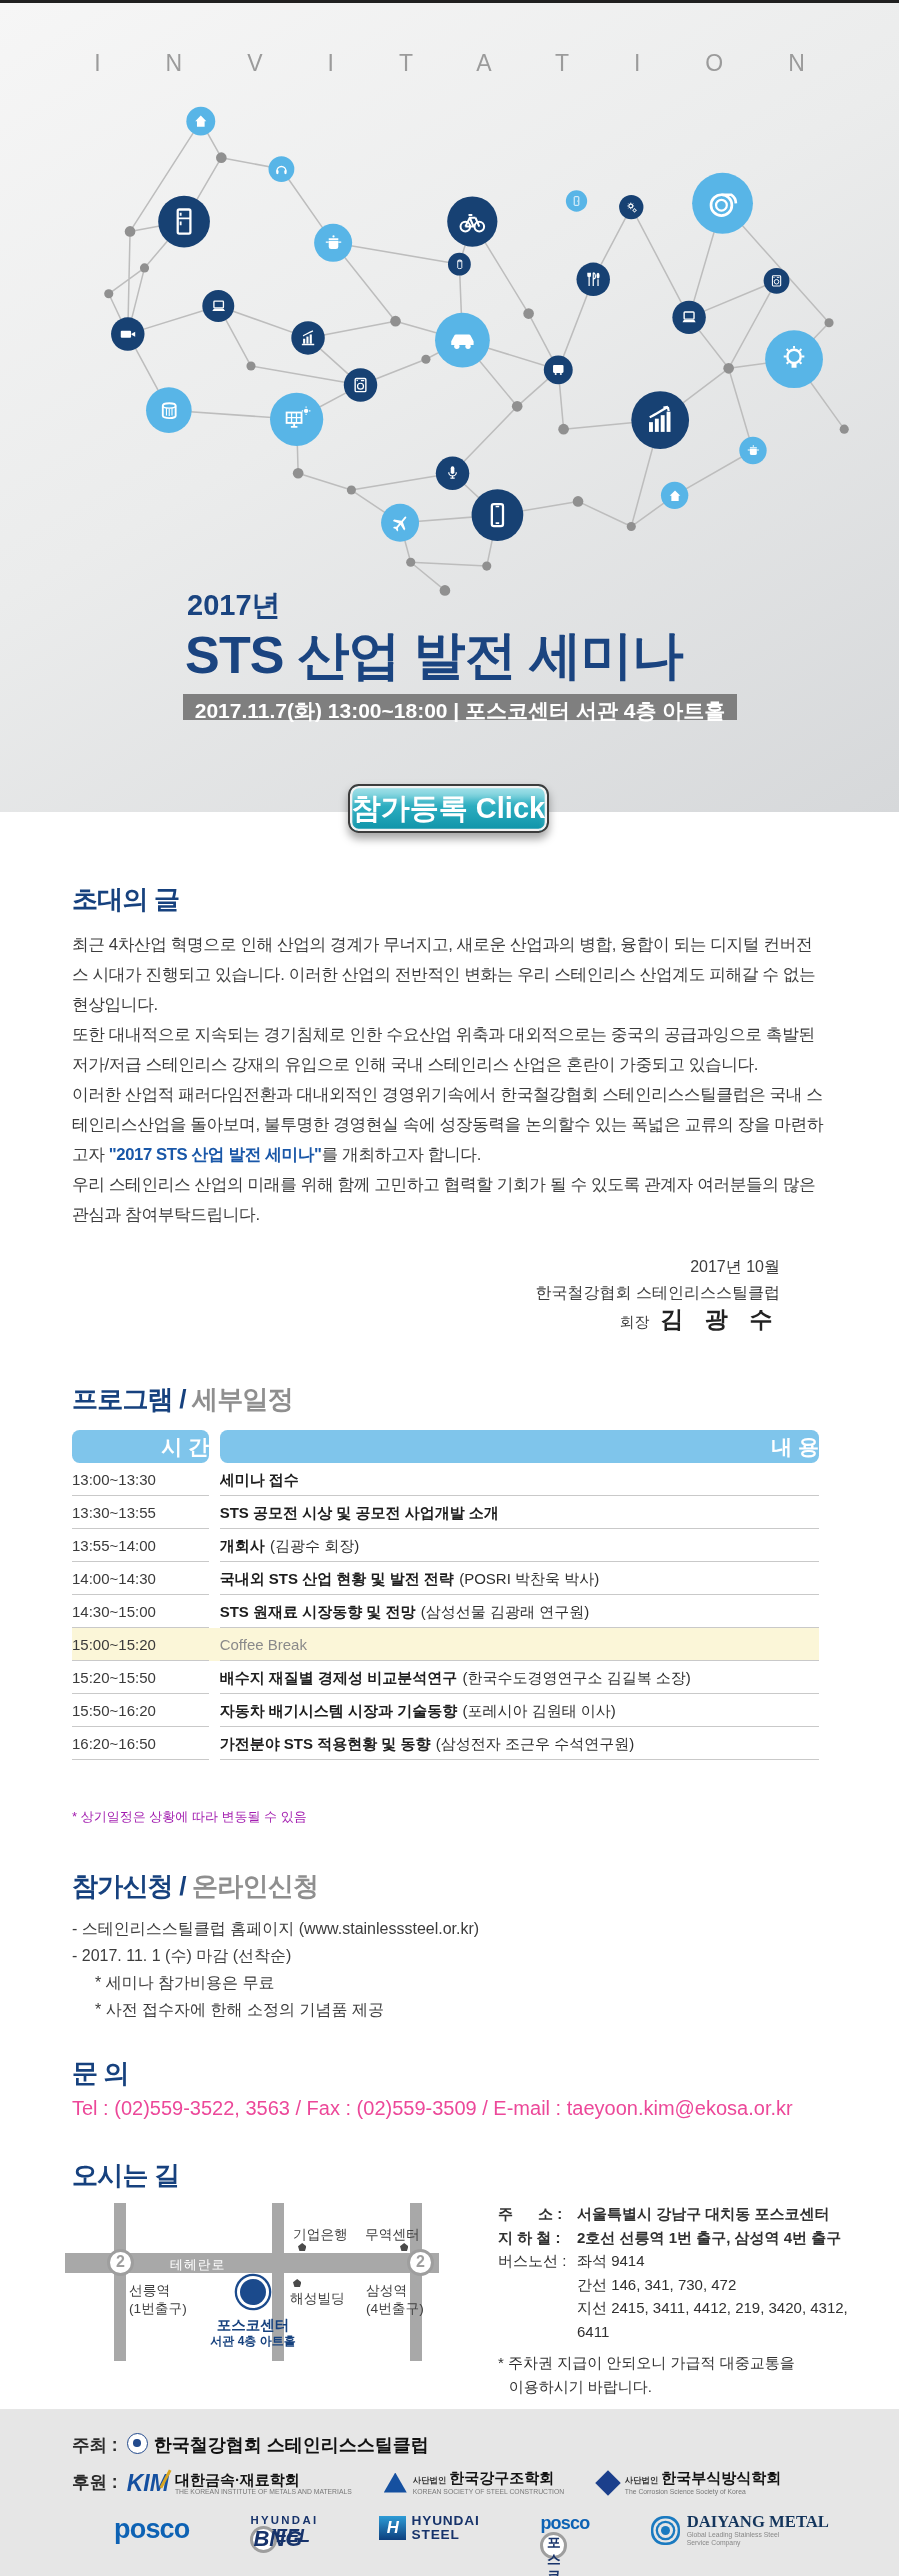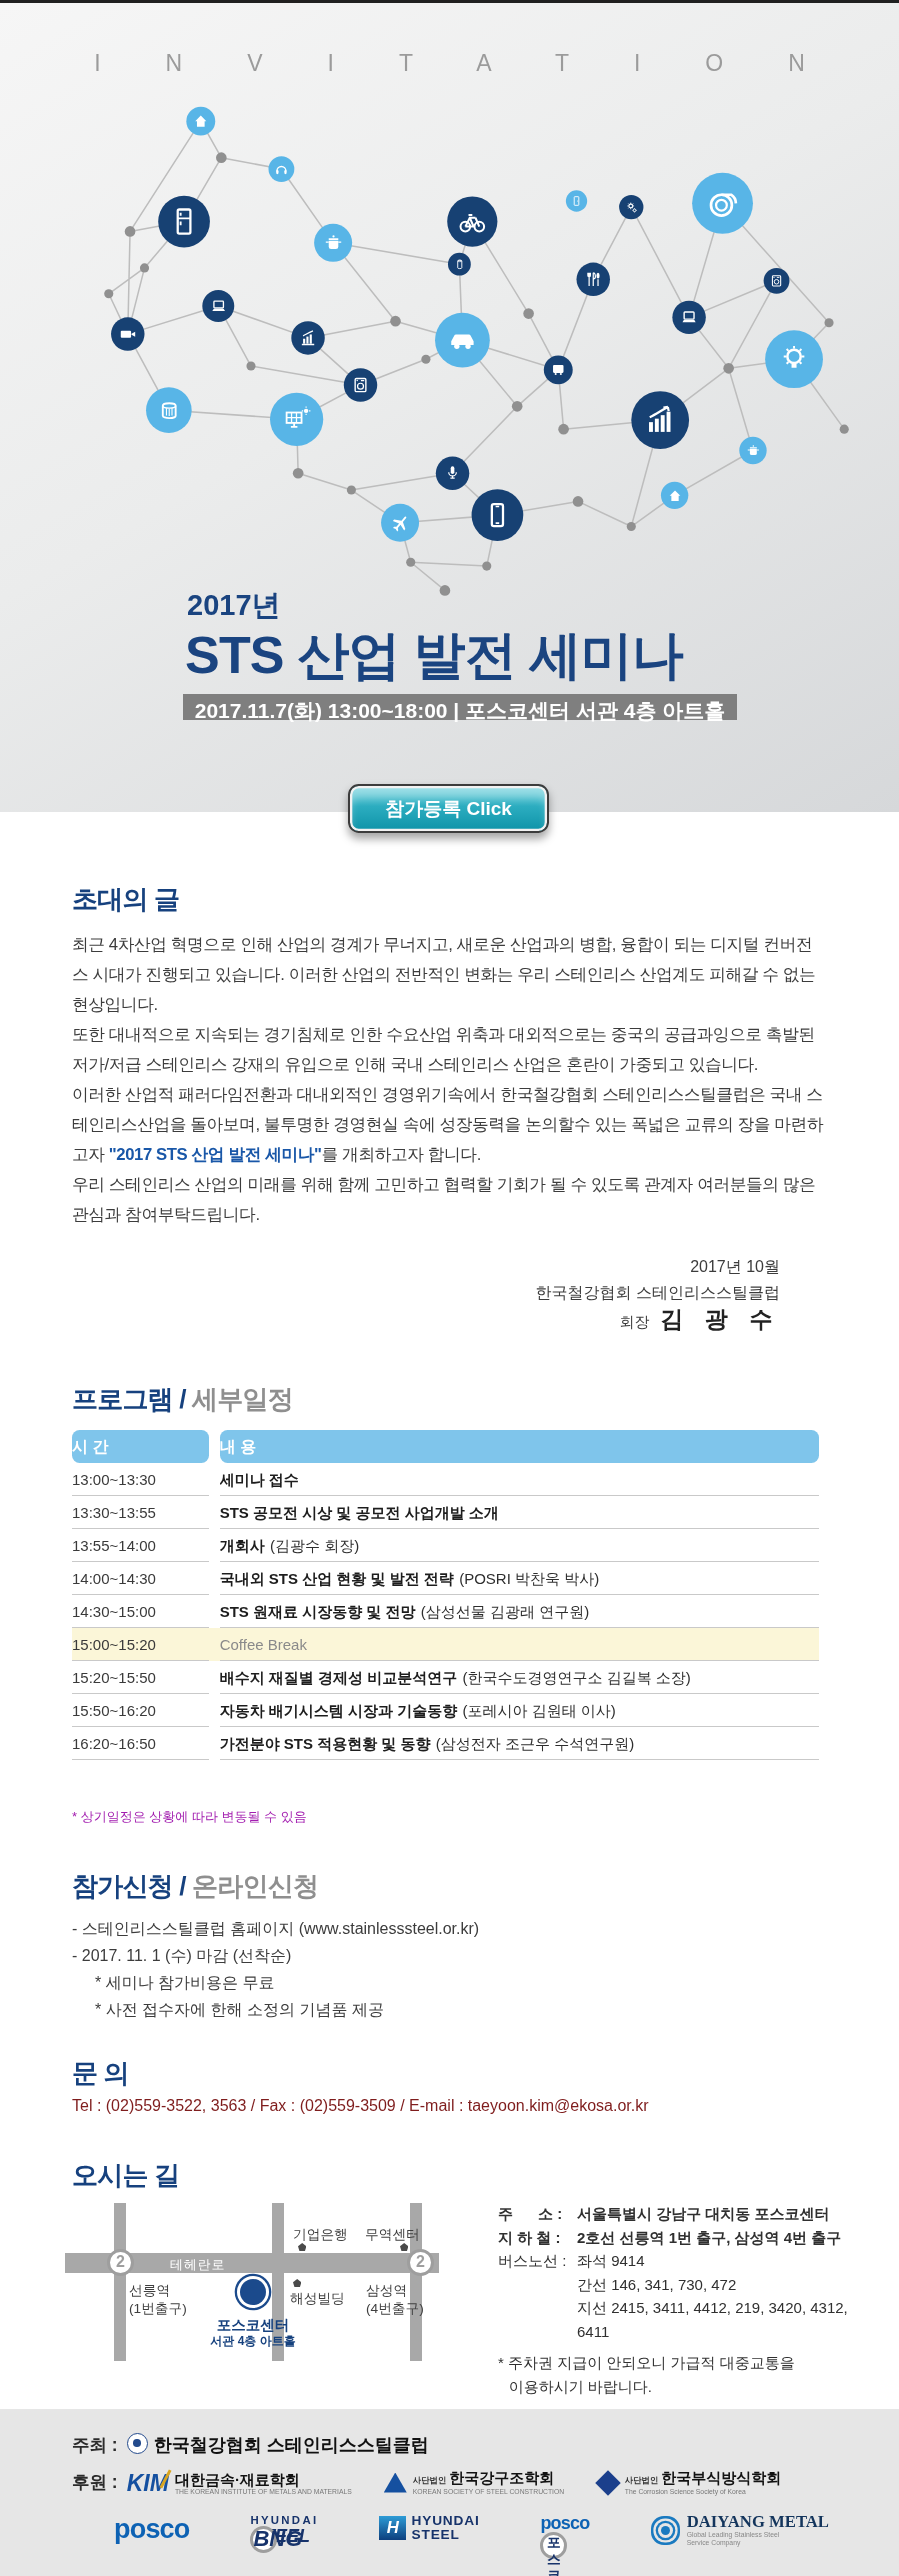--- a/index.html
+++ b/index.html
@@ -6,46 +6,46 @@
 body{background:#fff;font-family:"Liberation Sans","DejaVu Sans",sans-serif}
 .page{position:relative;width:899px;height:2576px;background:#fff;overflow:hidden;border-top:3px solid #202020}
 .abs{position:absolute}
 
 .hero{position:absolute;top:0;left:0;width:899px;height:809px;background:linear-gradient(150deg,#f6f6f6 0%,#ebecec 45%,#d6d8da 100%)}
 .inv{position:absolute;top:47px;left:0;right:0;text-align:center;font-size:23px;color:#9b9b9b;letter-spacing:65px;text-indent:65px;font-weight:400}
 .net{position:absolute;top:0;left:0}
 .year{position:absolute;top:583px;left:187px;font-size:29px;font-weight:bold;color:#1a4480}
 .title{position:absolute;top:618px;left:185px;font-size:52px;font-weight:bold;color:#1a4480;letter-spacing:-0.8px;white-space:nowrap}
 .datebar{position:absolute;top:691px;left:183px;width:554px;height:26px;background:#7f7f7f;color:#fff;font-size:21px;font-weight:bold;text-align:center;line-height:33px;white-space:nowrap}
-.register{position:absolute;top:781px;left:348px;width:201px;height:49px;border-radius:10.7px;border:2.3px solid #3c3c3c;cursor:pointer;color:#fff;font-size:19px;font-weight:bold;font-family:inherit;background:linear-gradient(180deg,#6fd3de 0%,#2cadc0 45%,#0e93a8 100%);box-shadow:inset 0 0 0 2.3px #f2f2f2,inset 0 12px 9px rgba(255,255,255,.35),0 5.3px 9px rgba(0,0,0,.35)}
+.register{position:absolute;top:781px;left:348px;width:201px;height:49px;border-radius:10.7px;border:2.3px solid #3c3c3c;cursor:pointer;color:#fff;font-size:29px;font-weight:bold;font-family:inherit;background:linear-gradient(180deg,#6fd3de 0%,#2cadc0 45%,#0e93a8 100%);box-shadow:inset 0 0 0 2.3px #f2f2f2,inset 0 12px 9px rgba(255,255,255,.35),0 5.3px 9px rgba(0,0,0,.35)}
 
 .sec{font-size:26px;font-weight:bold;color:#16417e;letter-spacing:-0.8px}
 .sec .sub{color:#8f8f8f;font-weight:bold}
 
 .body-text{font-size:16.7px;color:#3c3c3c;line-height:30px;letter-spacing:-0.4px}
 .body-text .hl{color:#1957a8;font-weight:bold}
 .sig{text-align:right;font-size:16px;color:#3c3c3c;line-height:26px}
 .sig .name{font-size:23px;font-weight:bold;letter-spacing:7.6px;color:#222}
 .sig .role{font-size:15px;margin-right:10.7px}
 
 .ptable{width:747px}
 .prow,.phead{display:grid;grid-template-columns:137px 1fr;column-gap:10.7px}
-.pill{background:#7fc5eb;color:#fff;font-weight:bold;font-size:16px;border-radius:7.6px;height:33px;line-height:33px;text-align:left}
+.pill{background:#7fc5eb;color:#fff;font-weight:bold;font-size:21px;border-radius:7.6px;height:33px;line-height:33px;text-align:right}
 .prow>div{height:33px;line-height:33px;text-align:left;border-bottom:0.8px solid #c9c9c9;font-size:15px;color:#3a3a3a;white-space:nowrap;overflow:hidden}
 .prow b{color:#1d1d1d}
 .prow .spk{margin-left:5.3px;color:#2e2e2e;font-weight:normal}
 .prow.hl{background:#fbf6d8}
 .prow.hl b{font-weight:normal;color:#8a8a8a}
 .prow.last{border-bottom:2.3px solid #a9d4ee}
 .prow.last>div{border-bottom:none}
 .fnote{font-size:13px;color:#a21caf}
 
 .rlist{font-size:16px;color:#3c3c3c;line-height:27px}
 .rlist .ind{padding-left:23px}
-.contact-line{font-size:16px;color:#7f1d1d}
+.contact-line{font-size:20px;color:#ec4899}
 
 .map{position:absolute;width:374px;height:161px}
 .road{position:absolute;background:#a8a8a8}
 .rv{width:12px;top:3px;bottom:0}
 .rh{left:0;right:0;top:53px;height:20px}
 .roadname{position:absolute;left:105px;top:56px;color:#fff;font-size:13px;letter-spacing:0.8px}
 .l2{position:absolute;width:27px;height:27px;border-radius:50%;background:#fff;border:3.8px solid #9e9e9e;color:#9e9e9e;font-size:16px;font-weight:bold;text-align:center;line-height:20.5px}
 .penta{position:absolute;width:8.4px;height:8.4px;background:#4a4a4a;clip-path:polygon(50% 0,100% 38%,81% 100%,19% 100%,0 38%)}
 .mlabel{position:absolute;font-size:13.7px;color:#3f3f3f;line-height:17.5px;white-space:nowrap}
 .venue-dot{position:absolute;width:26px;height:26px;border-radius:50%;background:#1b4a8c;box-shadow:0 0 0 3px #fff,0 0 0 5.3px #1b4a8c}

